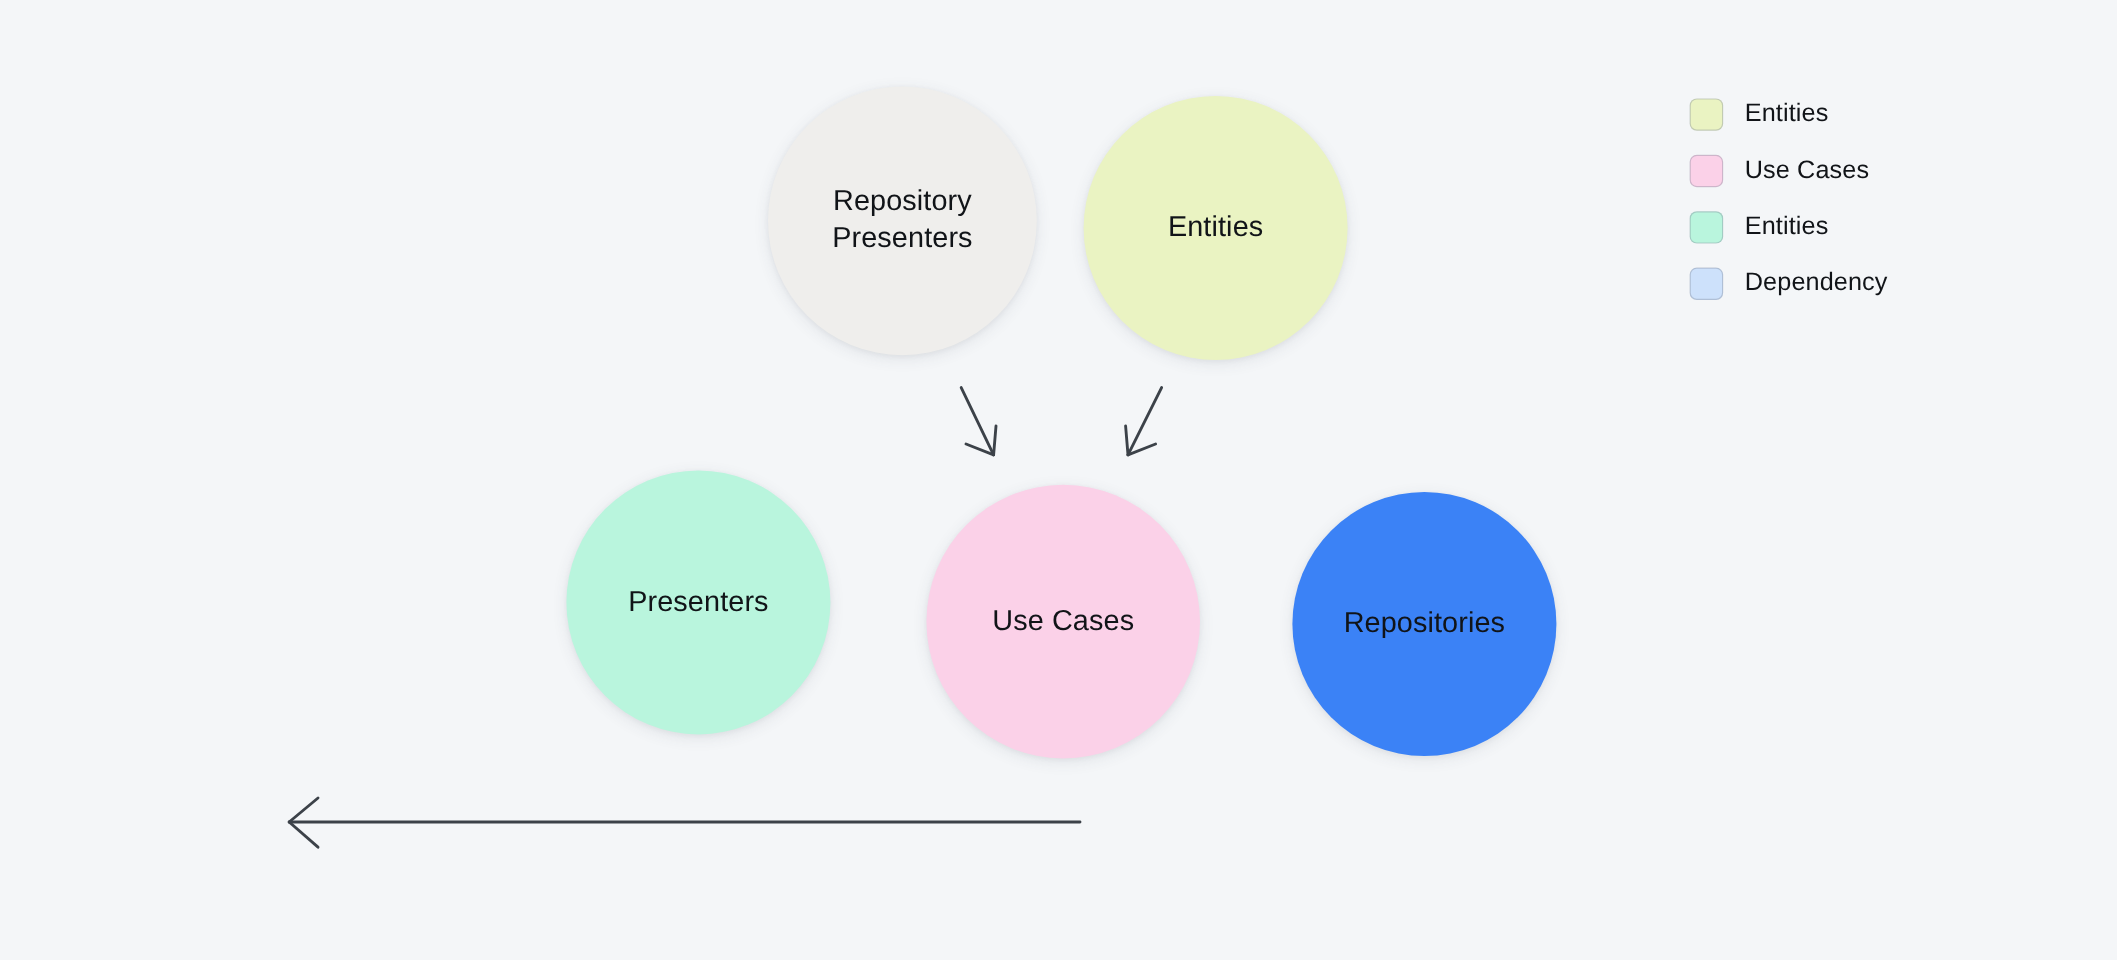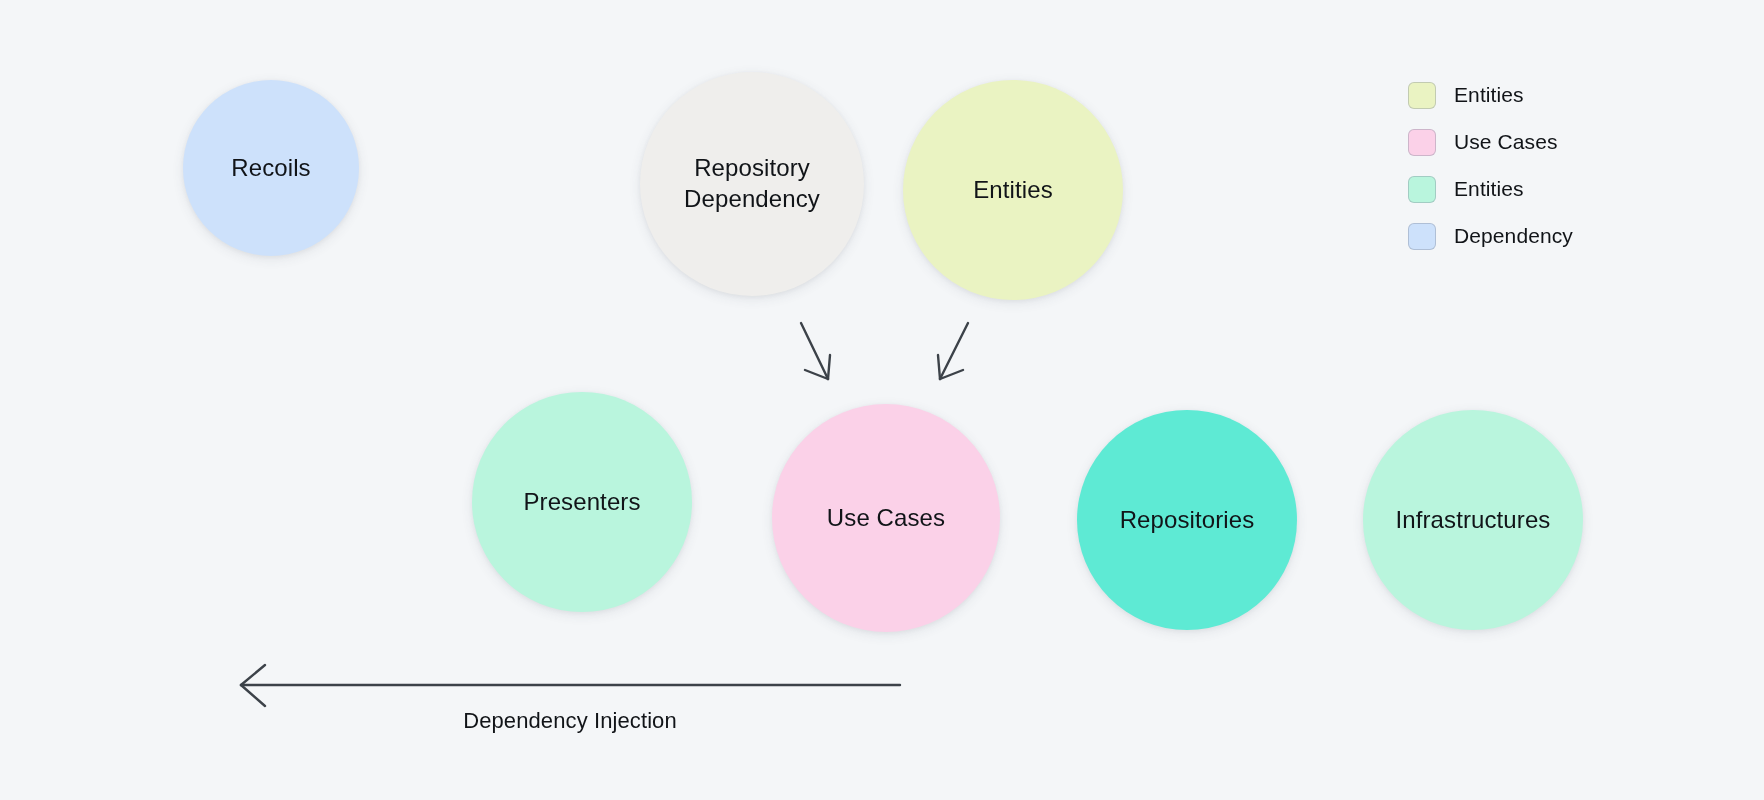--- a/index.html
+++ b/index.html
@@ -89,49 +89,43 @@
     font-size: 22px;
     color: #111418;
     letter-spacing: 0.1px;
   }
 </style>
 </head>
 <body>
 
 <div id="canvas">
 
-  <div class="node" style="left:183px; top:80px; width:176px; height:176px; background:#cde1fb;">
-    <span class="label">Recoils</span>
-  </div>
 
   <div class="node" style="left:640px; top:72px; width:224px; height:224px; background:#efeeec;">
     <span class="label">Repository
-Dependency</span>
+Presenters</span>
   </div>
 
   <div class="node" style="left:903px; top:80px; width:220px; height:220px; background:#eaf3c2;">
     <span class="label">Entities</span>
   </div>
 
 
   <div class="node" style="left:472px; top:392px; width:220px; height:220px; background:#b9f5dd;">
     <span class="label">Presenters</span>
   </div>
 
   <div class="node" style="left:772px; top:404px; width:228px; height:228px; background:#fbd1e8;">
     <span class="label">Use Cases</span>
   </div>
 
-  <div class="node" style="left:1077px; top:410px; width:220px; height:220px; background:#5eead4;">
+  <div class="node" style="left:1077px; top:410px; width:220px; height:220px; background:#3b82f6;">
     <span class="label">Repositories</span>
   </div>
 
-  <div class="node" style="left:1363px; top:410px; width:220px; height:220px; background:#b9f5dd;">
-    <span class="label">Infrastructures</span>
-  </div>
 
   <svg id="arrows" viewBox="0 0 1764 800" width="1764" height="800" xmlns="http://www.w3.org/2000/svg">
 
     <g>
       <line x1="801" y1="323" x2="828" y2="379" stroke="#3c4249" stroke-width="2.4" stroke-linecap="round"></line>
       <path d="M 828 379 L 805 370" fill="none" stroke="#3c4249" stroke-width="2.4" stroke-linecap="round"></path>
       <path d="M 828 379 L 830 355" fill="none" stroke="#3c4249" stroke-width="2.4" stroke-linecap="round"></path>
     </g>
 
     <g>
@@ -140,21 +134,20 @@
       <path d="M 940 379 L 963 370" fill="none" stroke="#3c4249" stroke-width="2.4" stroke-linecap="round"></path>
     </g>
 
     <g>
       <line x1="900" y1="685" x2="241" y2="685" stroke="#3c4249" stroke-width="2.4" stroke-linecap="round"></line>
       <path d="M 241 685 L 265 665" fill="none" stroke="#3c4249" stroke-width="2.4" stroke-linecap="round"></path>
       <path d="M 241 685 L 265 706" fill="none" stroke="#3c4249" stroke-width="2.4" stroke-linecap="round"></path>
     </g>
   </svg>
 
-  <div id="di-caption">Dependency Injection</div>
 
   <div id="legend">
 
     <div class="legend-row">
       <span class="legend-swatch" style="background:#eaf3c2;"></span>
       <span class="legend-label">Entities</span>
     </div>
 
     <div class="legend-row">
       <span class="legend-swatch" style="background:#fbd1e8;"></span>

